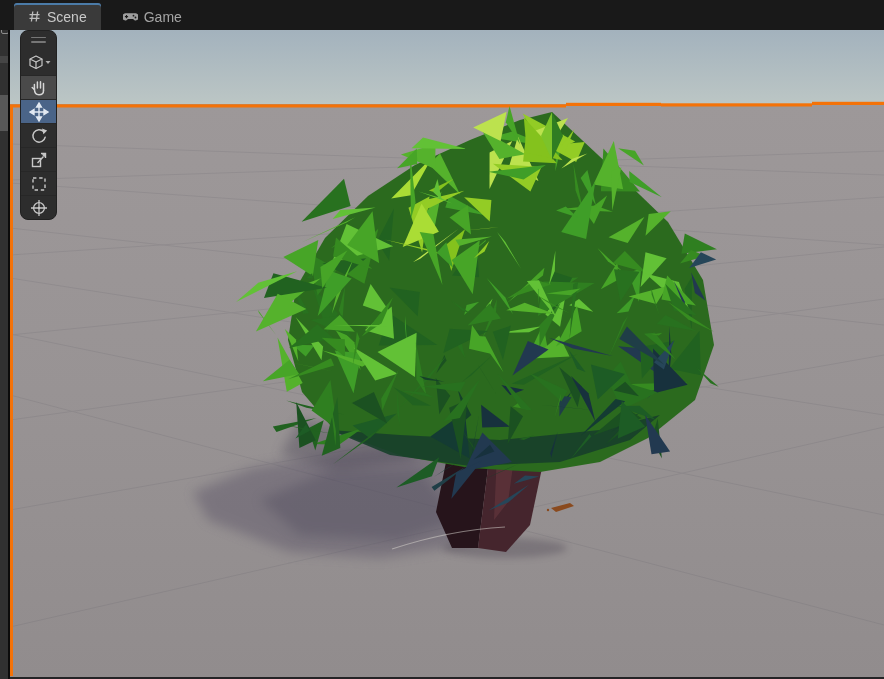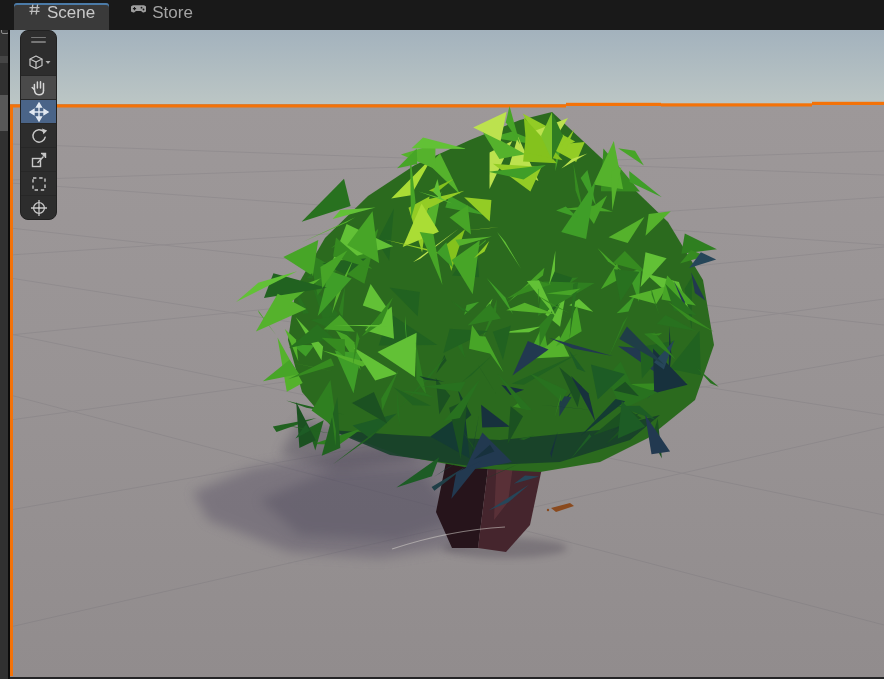--- a/index.html
+++ b/index.html
@@ -1,21 +1,21 @@
 <!DOCTYPE html>
 <html><head>
 <meta charset="utf-8">
 <style>
   html,body{margin:0;padding:0;background:#181818;width:884px;height:679px;overflow:hidden;
     font-family:"Liberation Sans",sans-serif;-webkit-font-smoothing:antialiased;}
   #app{position:relative;width:884px;height:679px;background:#181818;}
 
   
   .tabbar{position:absolute;left:0;top:0;width:884px;height:30px;background:#191919;display:flex;align-items:flex-end;z-index:30;}
-  .tab{display:flex;align-items:flex-start;gap:6px;font-size:17px;color:#a4a4a4;height:27px;padding:0 12px;cursor:default;}
+  .tab{display:flex;align-items:center;gap:6px;font-size:14px;color:#a4a4a4;height:27px;padding:0 12px;cursor:default;}
   .tab.active{background:#3a3a3a;color:#c9c9c9;border-radius:3px 3px 0 0;box-shadow:inset 0 2px 0 #4b7ba8;margin-left:14px;padding:0 14px;}
   .tab .ticon{display:flex;align-items:center;}
   .tab + .tab{margin-left:10px;}
 
   
   .left-sliver{position:absolute;left:0;top:0;width:10px;height:679px;background:#313131;z-index:25;}
   .left-sliver .topdark{position:absolute;left:0;top:0;width:10px;height:30px;background:#191919;}
   .left-sliver .mini-icon{position:absolute;left:1px;top:23px;width:6px;height:9px;border:1.5px solid #8d8d8d;border-radius:2px;}
   .left-sliver .mark{position:absolute;left:0;top:56px;width:8px;height:7px;background:#454545;}
   .left-sliver .block{position:absolute;left:0;top:95px;width:8px;height:36px;background:#585858;}
@@ -52,21 +52,21 @@
     </div>
     <div class="tab">
       <span class="ticon">
         <svg width="15" height="11" viewBox="-7.5 -5.5 15 11">
           <path d="M-4,-3.2 h8 c2.9,0 4.6,1.7 4.6,3.7 0,2 -1.5,3.4 -3.3,3.4 -1.2,0 -2.1,-0.6 -2.7,-1.5 h-5.2 c-0.6,0.9 -1.5,1.5 -2.7,1.5 -1.8,0 -3.3,-1.4 -3.3,-3.4 0,-2 1.7,-3.7 4.6,-3.7 z" fill="#9e9e9e"></path>
           <path d="M-5.6,0.1 h3.2 M-4,-1.5 v3.2" stroke="#191919" stroke-width="1.1"></path>
           <circle cx="3" cy="-0.8" r="0.9" fill="#191919"></circle>
             <circle cx="5" cy="1" r="0.9" fill="#191919"></circle>
         </svg>
       </span>
-      <span>Store</span>
+      <span>Game</span>
     </div>
   </div>
 
   <div class="left-sliver">
     <div class="topdark"></div>
     <div class="mini-icon"></div>
     <div class="mark"></div>
     <div class="block"></div>
     <div class="edge"></div>
   </div>

